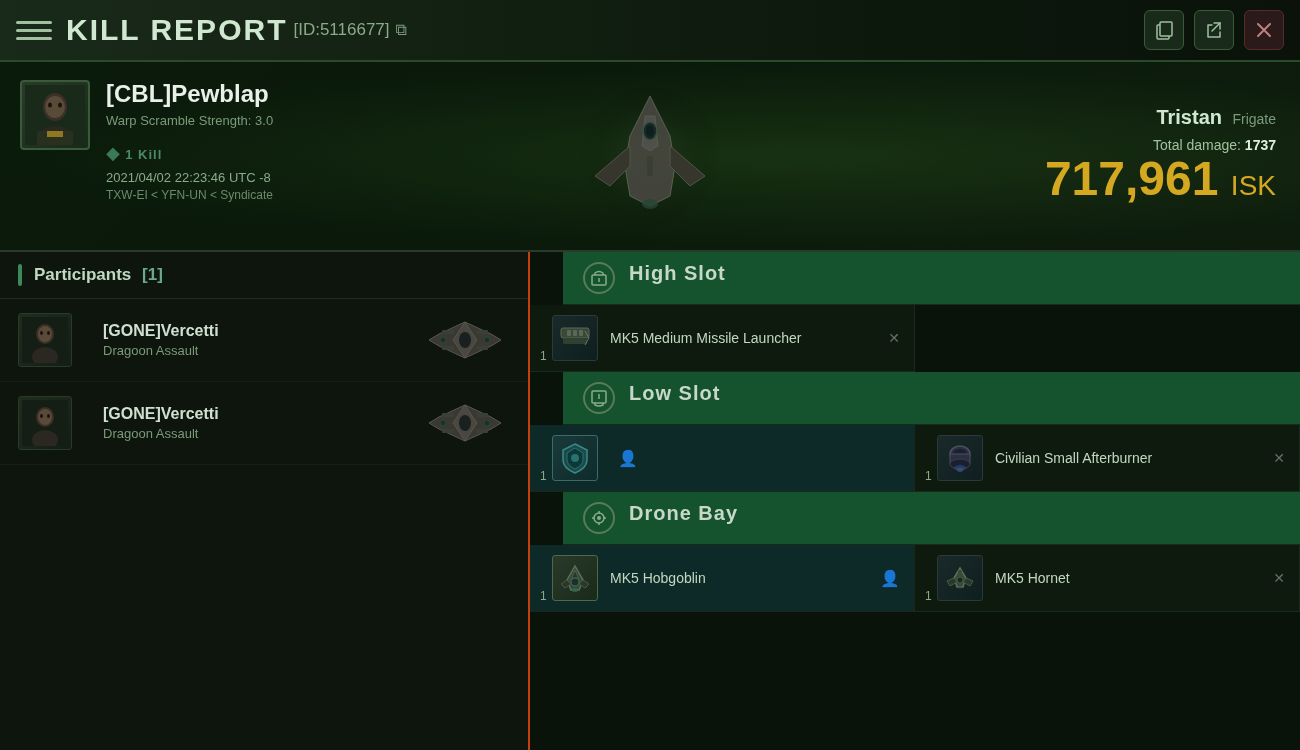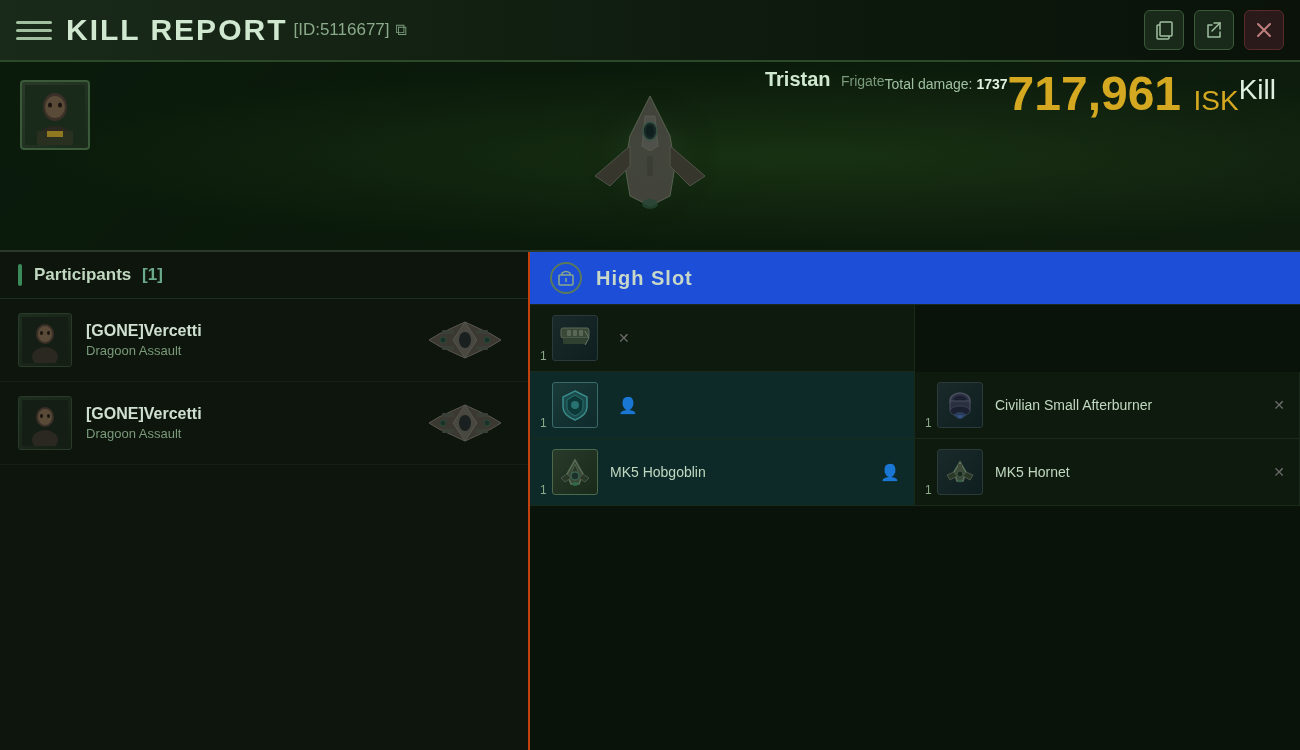--- a/index.html
+++ b/index.html
@@ -156,21 +156,21 @@
       align-items: center;
       justify-content: center;
     }
 
     .hero-right {
       margin-left: auto;
       padding: 6px 24px;
       z-index: 1;
       text-align: right;
       display: flex;
-      flex-direction: row;
+      flex-direction: column;
       justify-content: center;
       min-width: 260px;
     }
     .ship-name {
       font-size: 20px;
       color: #d0e8d0;
       font-weight: 600;
     }
     .ship-type {
       font-size: 14px;
@@ -253,20 +253,21 @@
       border-radius: 3px;
       margin-right: 14px;
       flex-shrink: 0;
       display: flex;
       align-items: center;
       justify-content: center;
       overflow: hidden;
     }
     .participant-info {
       flex: 1;
+      margin-left: 17px;
     }
     .participant-name {
       font-size: 16px;
       color: #d0e0d0;
       font-weight: 600;
     }
     .participant-ship {
       font-size: 13px;
       color: #7a9a7a;
       margin-top: 3px;
@@ -298,24 +299,24 @@
       background: #0a130a;
       overflow-y: auto;
       padding: 0;
     }
 
     .slot-section {
       margin-bottom: 0;
     }
     .slot-header {
       display: flex;
-      align-items: center;
       padding: 10px 20px;
-      background: #1d4ed8;
+      background: #14532d;
       border-bottom: 1px solid #1a2a1a;
+      margin-left: 33px;
     }
     .slot-icon {
       width: 32px;
       height: 32px;
       border: 2px solid #5a7a5a;
       border-radius: 50%;
       display: flex;
       align-items: center;
       justify-content: center;
       margin-right: 14px;
@@ -449,20 +450,30 @@
         <ellipse cx="30" cy="55" rx="18" ry="14" fill="#2a2820"></ellipse>
         <ellipse cx="30" cy="22" rx="10" ry="11" fill="#5a4a38"></ellipse>
 
         <ellipse cx="25" cy="20" rx="2" ry="2.5" fill="#1a1410"></ellipse>
         <ellipse cx="35" cy="20" rx="2" ry="2.5" fill="#1a1410"></ellipse>
 
         <rect x="12" y="46" width="36" height="14" rx="2" fill="#2a3020"></rect>
         <rect x="22" y="46" width="16" height="6" fill="#d4a820" opacity="0.6"></rect>
       </svg>
     </div>
+    <div class="pilot-info">
+      <div class="pilot-name">[CBL]Pewblap</div>
+      <div class="pilot-subtitle">Warp Scramble Strength: 3.0</div>
+      <div class="pilot-kills">
+        <span style="color:#3a7a5a; font-size:18px;">◆</span>
+        <span style="color:#4a8a6a; font-size:13px; font-weight:600;">1 Kill</span>
+      </div>
+      <div class="pilot-date">2021/04/02 22:23:46 UTC -8</div>
+      <div class="pilot-location">TXW-EI &lt; YFN-UN &lt; Syndicate</div>
+    </div>
   </div>
 
   <div class="hero-ship">
     <div class="ship-visual">
       <svg width="160" height="160" viewBox="0 0 160 160" class="ship-frigate">
 
         <defs>
           <radialGradient id="shipGlow" cx="50%" cy="50%" r="50%">
             <stop offset="0%" stop-color="#4a6a4a" stop-opacity="0.3"></stop>
             <stop offset="100%" stop-color="transparent"></stop>
@@ -492,21 +503,20 @@
       <span class="ship-type">Frigate</span>
     </div>
     <div class="damage-label">
       <span>Total damage:</span>
       <span style="color:#e0f0e0; font-weight:600;">1737</span>
     </div>
     <div>
       <span class="isk-value">717,961</span>
       <span class="isk-label">ISK</span>
     </div>
-    <div class="kill-label">Kill</div>
   </div>
 </div>
 
 <div class="main-body">
 
   <div class="participants-panel">
     <div class="panel-header">
       <div class="panel-header-bar"></div>
       <span class="panel-header-title">
         <span>Participants</span>
@@ -598,26 +608,37 @@
             <svg width="36" height="36" viewBox="0 0 36 36">
 
               <rect x="4" y="8" width="28" height="10" rx="2" fill="#3a4838" stroke="#5a6858" stroke-width="1"></rect>
               <rect x="6" y="18" width="24" height="6" rx="1" fill="#304030"></rect>
               <rect x="10" y="10" width="4" height="6" rx="1" fill="#5a6858"></rect>
               <rect x="16" y="10" width="4" height="6" rx="1" fill="#5a6858"></rect>
               <rect x="22" y="10" width="4" height="6" rx="1" fill="#5a6858"></rect>
               <path d="M28 11 L32 18 L28 25" stroke="#6a7868" stroke-width="1" fill="none"></path>
             </svg>
           </div>
+          <span class="item-name">MK5 Medium Missile Launcher</span>
           <span class="item-close">✕</span>
         </div>
       </div>
     </div>
 
     <div class="slot-section">
+      <div class="slot-header">
+        <div class="slot-icon">
+          <svg width="18" height="18" viewBox="0 0 18 18" fill="none">
+            <rect x="2" y="2" width="14" height="12" rx="1" stroke="#8aaa8a" stroke-width="1.5"></rect>
+            <path d="M5 14 L5 16 Q9 18 13 16 L13 14" stroke="#8aaa8a" stroke-width="1.5" fill="none"></path>
+            <line x1="9" y1="5" x2="9" y2="10" stroke="#8aaa8a" stroke-width="1.5"></line>
+          </svg>
+        </div>
+        <span class="slot-title">Low Slot</span>
+      </div>
       <div class="equipment-grid">
         <div class="equipment-item highlighted">
           <span class="item-qty">1</span>
           <div class="item-icon" style="background: linear-gradient(135deg, #1a3a3a, #0f2a2a); border-color: #3a6a6a;">
             <svg width="36" height="36" viewBox="0 0 36 36">
 
               <path d="M18 4 L30 10 L30 20 Q30 28 18 33 Q6 28 6 20 L6 10 Z" fill="#1a4a4a" stroke="#3a8a8a" stroke-width="1.5"></path>
               <path d="M18 8 L26 13 L26 20 Q26 25 18 29 Q10 25 10 20 L10 13 Z" fill="#0d3838" stroke="#2a7070" stroke-width="1"></path>
               <circle cx="18" cy="18" r="4" fill="#3a9a9a" opacity="0.6"></circle>
             </svg>
@@ -638,20 +659,33 @@
               <ellipse cx="18" cy="30" rx="3" ry="2" fill="#4060a0" opacity="0.5"></ellipse>
             </svg>
           </div>
           <span class="item-name">Civilian Small Afterburner</span>
           <span class="item-close">✕</span>
         </div>
       </div>
     </div>
 
     <div class="slot-section">
+      <div class="slot-header">
+        <div class="slot-icon">
+          <svg width="18" height="18" viewBox="0 0 18 18" fill="none">
+            <circle cx="9" cy="9" r="5" stroke="#8aaa8a" stroke-width="1.5"></circle>
+            <circle cx="9" cy="9" r="2" fill="#8aaa8a"></circle>
+            <line x1="9" y1="2" x2="9" y2="5" stroke="#8aaa8a" stroke-width="1.5"></line>
+            <line x1="9" y1="13" x2="9" y2="16" stroke="#8aaa8a" stroke-width="1.5"></line>
+            <line x1="2" y1="9" x2="5" y2="9" stroke="#8aaa8a" stroke-width="1.5"></line>
+            <line x1="13" y1="9" x2="16" y2="9" stroke="#8aaa8a" stroke-width="1.5"></line>
+          </svg>
+        </div>
+        <span class="slot-title">Drone Bay</span>
+      </div>
       <div class="equipment-grid">
         <div class="equipment-item highlighted">
           <span class="item-qty">1</span>
           <div class="item-icon" style="background: linear-gradient(135deg, #2a3a2a, #1a2a1a); border-color: #4a6a4a;">
             <svg width="36" height="36" viewBox="0 0 36 36">
 
               <path d="M10 20 L18 6 L26 20 L22 30 L14 30 Z" fill="#3a4838" stroke="#5a7058" stroke-width="1.5"></path>
               <path d="M14 20 L18 10 L22 20" fill="#2a3828" stroke="#4a6048" stroke-width="1"></path>
               <circle cx="18" cy="22" r="4" fill="#1a3028" stroke="#3a6050" stroke-width="1.5"></circle>
 

